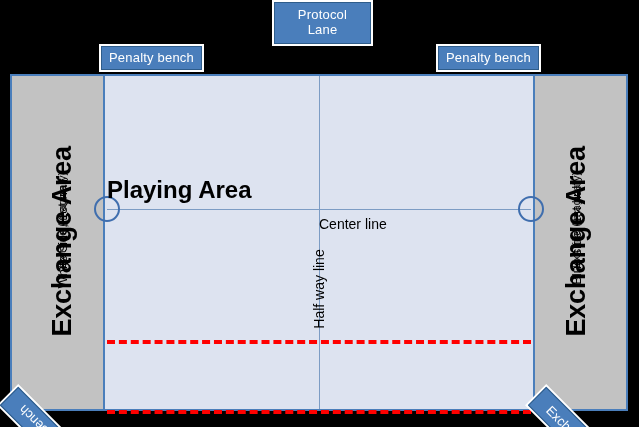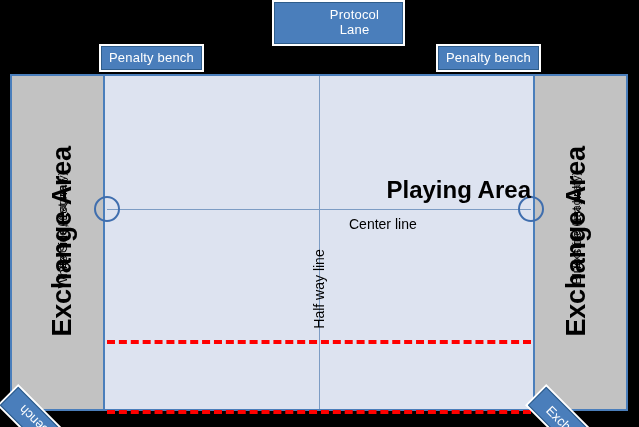--- a/index.html
+++ b/index.html
@@ -12,21 +12,21 @@
     background:#4A7EBB;
     border:1px solid #2E5C8A;
     box-shadow:0 0 0 2px #ffffff;
     color:#ffffff;
     text-align:center;
     display:flex;align-items:center;justify-content:center;
     line-height:1.15;
     font-size:13px;
     letter-spacing:.2px;
   }
-  #protocol-table{left:274px;top:2px;width:95px;height:40px;padding-left:32px;}
+  #protocol-table{left:274px;top:2px;width:95px;height:40px;}
   #penalty-left{left:101px;top:46px;width:99px;height:22px;}
   #penalty-right{left:438px;top:46px;width:99px;height:22px;}
 
   
   #field{
     position:absolute;left:10px;top:74px;width:618px;height:337px;
     border:2px solid #4A7EBB;
     box-sizing:border-box;
     background:#DDE3F0;
   }
@@ -96,25 +96,25 @@
   #label-white-side{left:-35px;top:150px;width:170px;text-align:center;}
   #label-exit-left{left:-45px;top:138px;width:190px;text-align:center;}
 
   
   #label-exchange-area-right{right:-40px;top:155px;width:180px;text-align:center;}
   #label-blue-side{right:-35px;top:150px;width:170px;text-align:center;}
   #label-exit-right{right:-45px;top:138px;width:190px;text-align:center;}
 
   
   #label-playing-area{
-    position:absolute;left:0;right:0;top:100px;text-align:right;
+    position:absolute;left:0;right:0;top:100px;text-align:left;
     font-size:24px;font-weight:bold;color:#000;
   }
   #label-center-line{
-    position:absolute;left:50%;top:140px;margin-left:30px;
+    position:absolute;left:50%;top:140px;
     font-size:14px;color:#000;white-space:nowrap;
   }
   #label-halfway-line{
     position:absolute;left:50%;top:205px;margin-left:-60px;width:120px;
     text-align:center;font-size:14px;color:#000;white-space:nowrap;
     transform:rotate(-90deg);transform-origin:center center;
   }
   #label-exchange-lane{
     position:absolute;left:0;right:0;top:288px;text-align:center;
     font-size:24px;font-weight:bold;color:#000;margin-top:47px;

